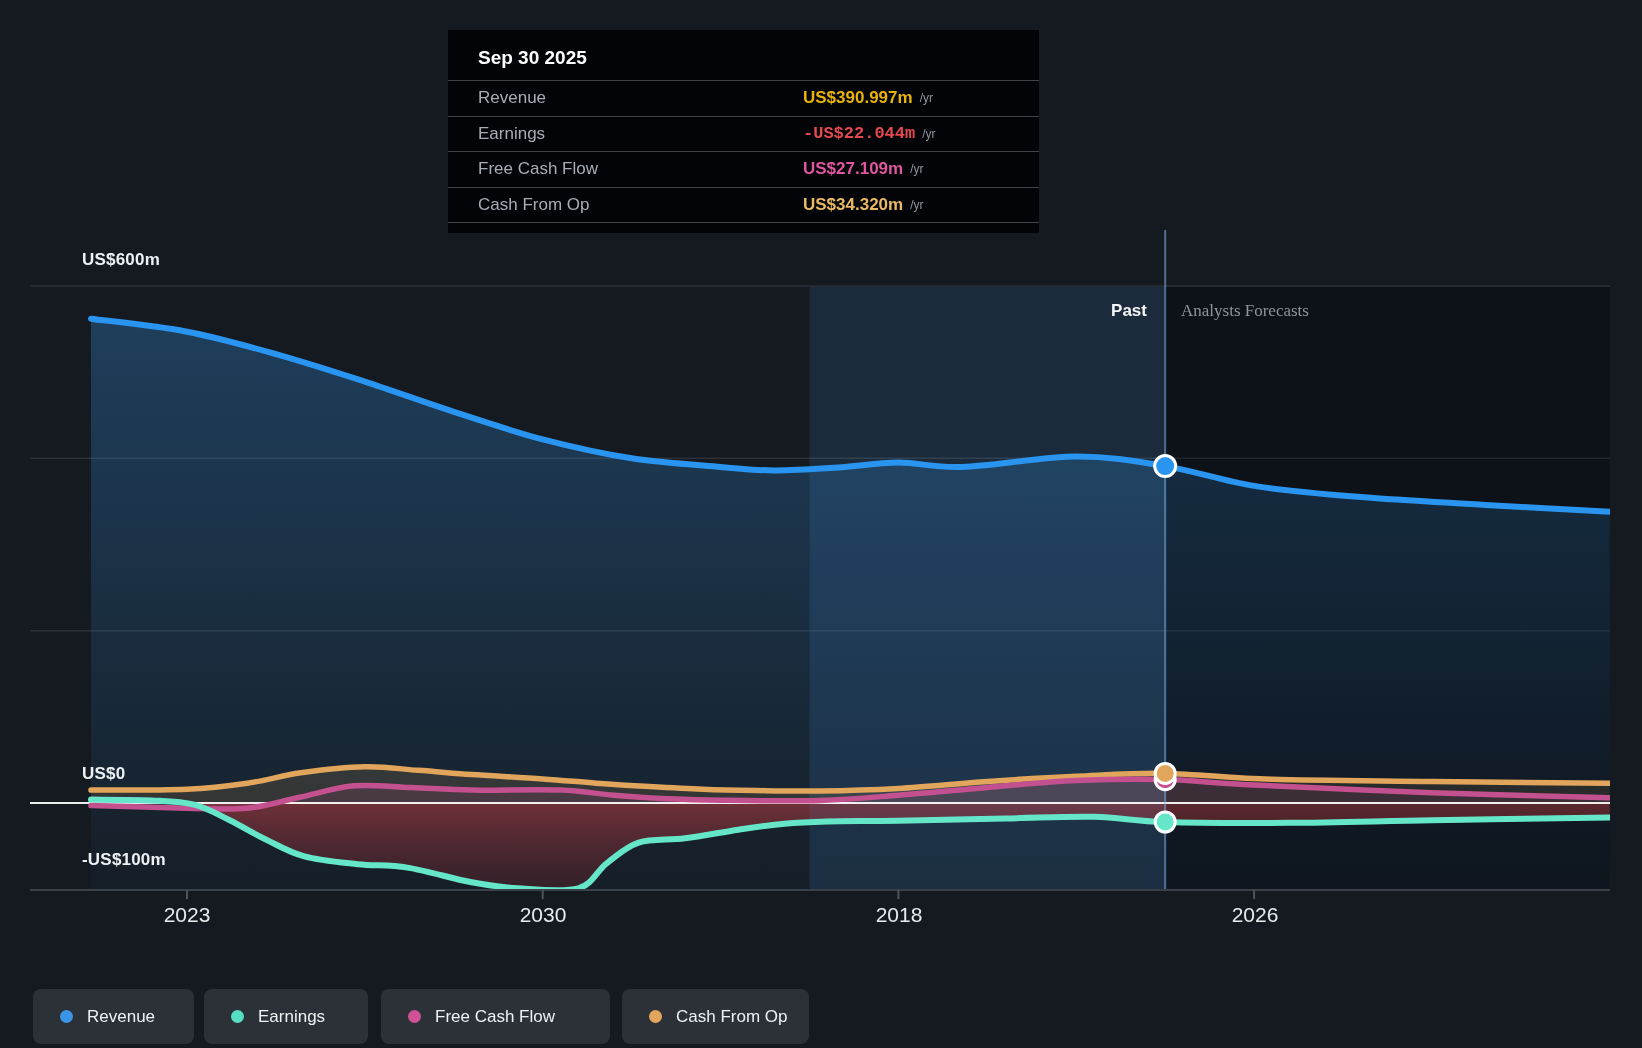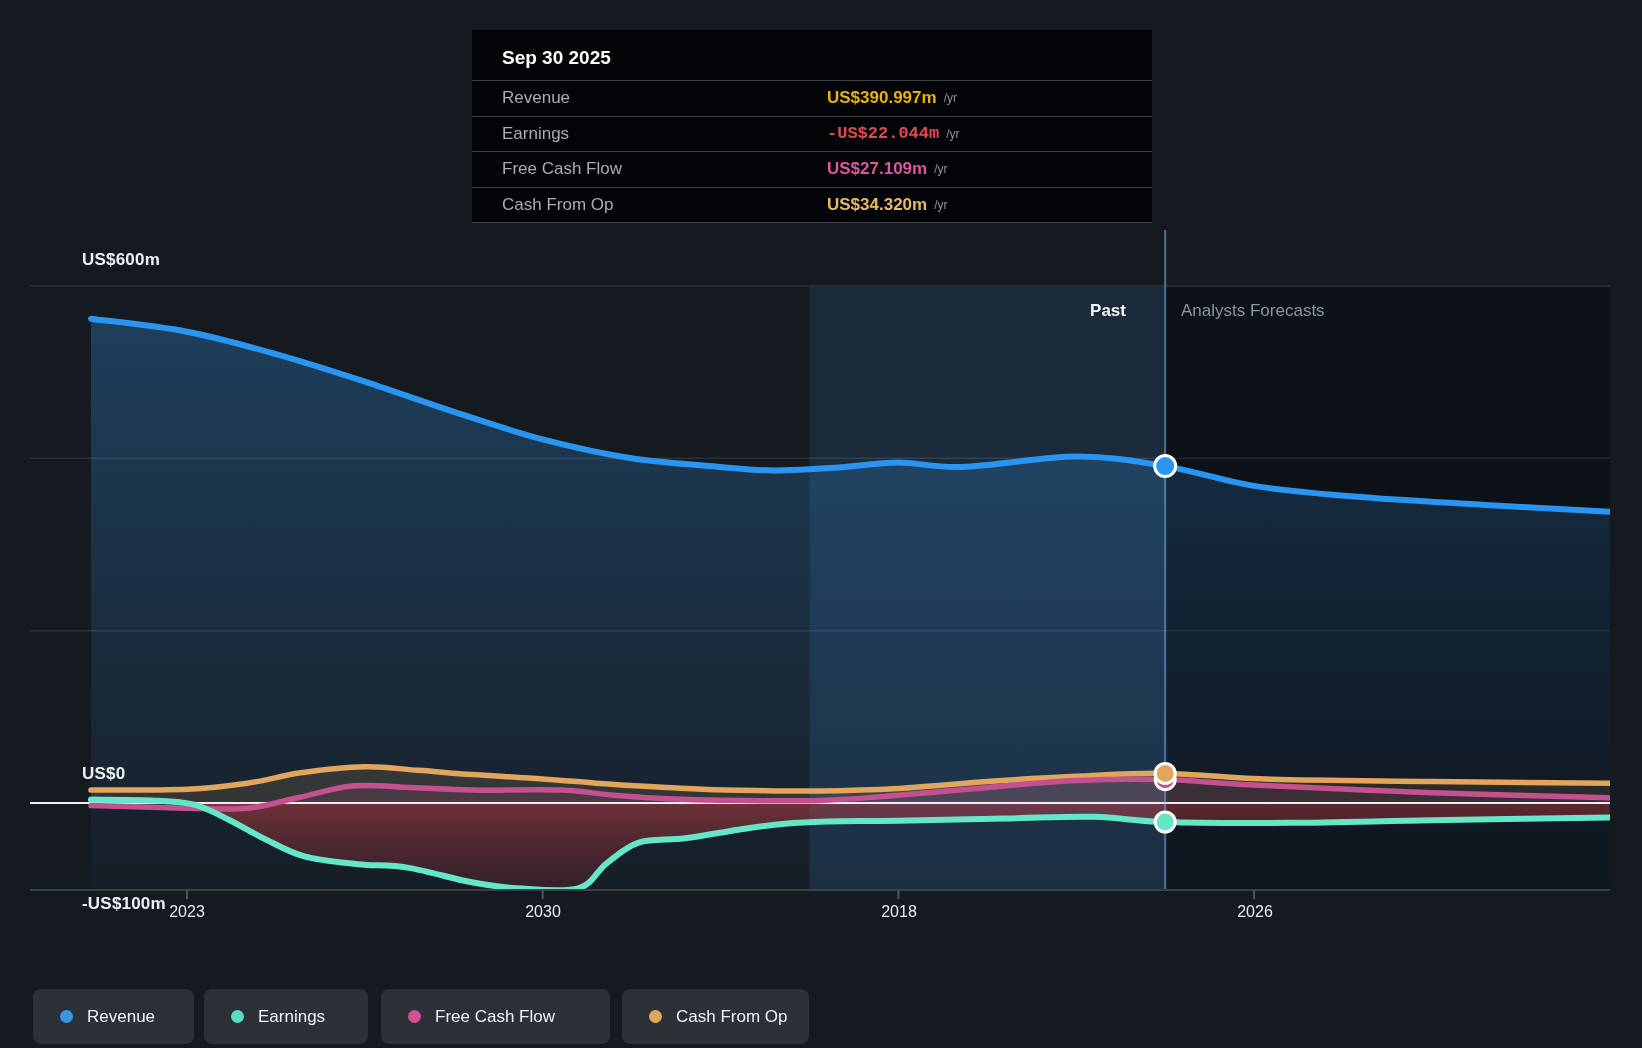--- a/index.html
+++ b/index.html
@@ -1,23 +1,23 @@
 <!DOCTYPE html>
 <html><head>
 <meta charset="utf-8">
 <style>
   html,body{margin:0;padding:0;background:#151a21;}
   body{width:1642px;height:1048px;position:relative;overflow:hidden;
        font-family:"Liberation Sans",sans-serif;color:#fff;}
   #chart-svg{position:absolute;left:0;top:0;z-index:1;}
   .ylabel{position:absolute;left:46px;font-size:17px;font-weight:600;color:#eef1f4;z-index:4;letter-spacing:.2px;margin-left:36px;}
-  .xlabel{position:absolute;top:903px;transform:translateX(-50%);font-size:16px;color:#e8eaec;z-index:4;}
+  .xlabel{position:absolute;top:903px;transform:translateX(-50%);font-size:21px;color:#e8eaec;z-index:4;}
   .past-label{position:absolute;top:301px;font-size:17px;font-weight:600;color:#f4f6f8;z-index:4;}
-  .forecast-label{position:absolute;top:301px;left:1181px;font-size:17px;font-weight:400;color:#8d949e;z-index:4;}
-  .tooltip{position:absolute;left:472px;top:30px;width:680px;background:#020407;z-index:6;box-sizing:border-box;}
+  .forecast-label{position:absolute;top:301px;left:1181px;font-size:17px;font-weight:400;color:#8d949e;z-index:4;font-family:Liberation Serif, serif;}
+  .tooltip{position:absolute;left:448px;top:30px;width:591px;background:#020407;z-index:6;padding-bottom:10px;box-sizing:border-box;}
   .tt-title{height:50px;line-height:56px;padding-left:30px;font-size:19px;font-weight:700;color:#ffffff;}
   .tt-row{display:flex;align-items:center;height:34.5px;border-top:1px solid #3f4246;padding-left:30px;}
   .tt-row:last-child{border-bottom:1px solid #3f4246;}
   .tt-label{width:325px;font-size:17px;color:#a8aeb6;}
   .tt-value{font-size:17px;font-weight:700;}
   .tt-suffix{font-size:12px;color:#8f959d;margin-left:7px;}
   .legend{position:absolute;left:0;top:0;width:100%;height:100%;z-index:5;pointer-events:none;}
   .pill{position:absolute;top:989px;height:55px;background:#2c3037;border-radius:8px;
         display:flex;align-items:center;padding-left:27px;box-sizing:border-box;pointer-events:auto;cursor:pointer;}
   .dot{width:13px;height:13px;border-radius:50%;margin-right:14px;flex:none;}
@@ -65,28 +65,28 @@
     <line x1="898.4" x2="898.4" y1="890" y2="899" stroke="#4e545c" stroke-width="2"></line>
     <line x1="1254.1" x2="1254.1" y1="890" y2="899" stroke="#4e545c" stroke-width="2"></line>
     <circle cx="1165.175" cy="779.64098797" r="10" fill="#c4518f" stroke="#ffffff" stroke-width="3"></circle>
     <circle cx="1165.175" cy="773.4274856" r="10" fill="#e2a55c" stroke="#ffffff" stroke-width="3"></circle>
     <circle cx="1165.175" cy="821.99465348" r="10" fill="#66e6c9" stroke="#ffffff" stroke-width="3"></circle>
     <circle cx="1165.175" cy="466.08961501" r="10.5" fill="#2a95f0" stroke="#ffffff" stroke-width="3"></circle>
   </svg>
 
 <div class="ylabel" style="top:250px">US$600m</div>
 <div class="ylabel" style="top:764px">US$0</div>
-<div class="ylabel" style="top:894px">-US$100m</div>
+<div class="ylabel" style="top:850px">-US$100m</div>
 
 <div class="xlabel" style="left:187px">2023</div>
 <div class="xlabel" style="left:543px">2030</div>
 <div class="xlabel" style="left:899px">2018</div>
 <div class="xlabel" style="left:1255px">2026</div>
 
-<div class="past-label" style="right:516px">Past</div>
+<div class="past-label" style="right:495px">Past</div>
 <div class="forecast-label">Analysts Forecasts</div>
 
 <div class="tooltip">
   <div class="tt-title">Sep 30 2025</div>
   <div class="tt-row">
     <span class="tt-label">Revenue</span>
     <span class="tt-value" style="color: #eab308;">US$390.997m</span>
     <span class="tt-suffix">/yr</span>
   </div>
   <div class="tt-row">

